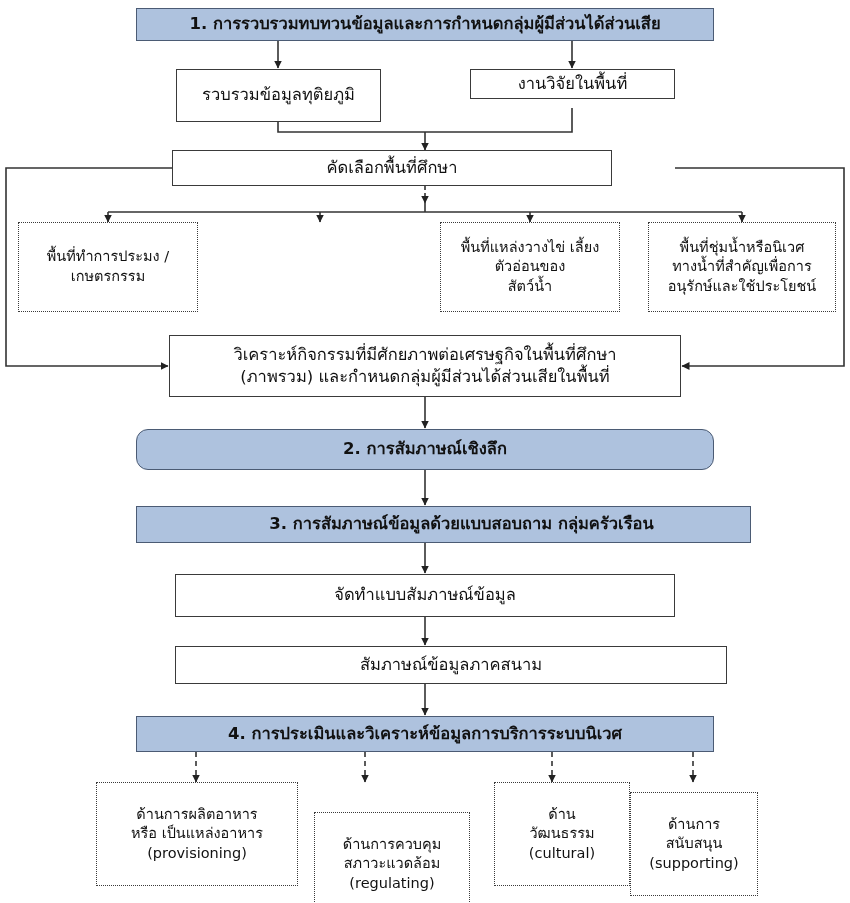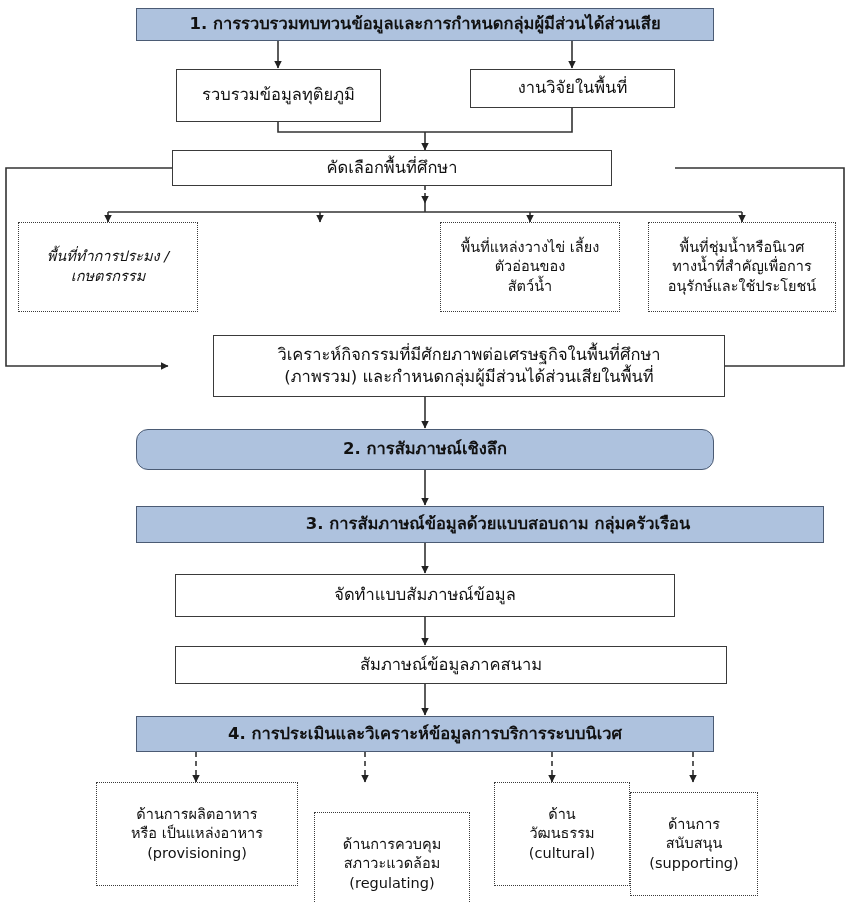--- a/index.html
+++ b/index.html
@@ -111,56 +111,56 @@
   </svg>
 
   <div class="node node-header" style="left:136px; top:8px; width:578px; height:33px;">
     <span class="node-inner">1. การรวบรวมทบทวนข้อมูลและการกำหนดกลุ่มผู้มีส่วนได้ส่วนเสีย</span>
   </div>
 
   <div class="node node-solid" style="left:176px; top:69px; width:205px; height:53px;">
     <span class="node-inner">รวบรวมข้อมูลทุติยภูมิ</span>
   </div>
 
-  <div class="node node-solid" style="left:470px; top:69px; width:205px; height:39px;">
+  <div class="node node-solid" style="left:470px; top:69px; width:205px; height:30px;">
     <span class="node-inner">งานวิจัยในพื้นที่</span>
   </div>
 
   <div class="node node-solid" style="left:172px; top:150px; width:440px; height:36px;">
     <span class="node-inner">คัดเลือกพื้นที่ศึกษา</span>
   </div>
 
-  <div class="node node-dashed" style="left:18px; top:222px; width:180px; height:90px;font-style:italic;">
+  <div class="node node-dashed" style="left:18px; top:222px; width:180px; height:90px;">
     <span class="node-inner">พื้นที่ทำการประมง /
 เกษตรกรรม</span>
   </div>
 
 
   <div class="node node-dashed" style="left:440px; top:222px; width:180px; height:90px;text-align:center;">
     <span class="node-inner">พื้นที่แหล่งวางไข่ เลี้ยง
 ตัวอ่อนของ
 สัตว์น้ำ</span>
   </div>
 
   <div class="node node-dashed" style="left:648px; top:222px; width:188px; height:90px;">
     <span class="node-inner">พื้นที่ชุ่มน้ำหรือนิเวศ
 ทางน้ำที่สำคัญเพื่อการ
 อนุรักษ์และใช้ประโยชน์</span>
   </div>
 
-  <div class="node node-solid" style="left:169px; top:335px; width:512px; height:62px;margin-left:44px;">
+  <div class="node node-solid" style="left:169px; top:335px; width:512px; height:62px;">
     <span class="node-inner">วิเคราะห์กิจกรรมที่มีศักยภาพต่อเศรษฐกิจในพื้นที่ศึกษา
 (ภาพรวม) และกำหนดกลุ่มผู้มีส่วนได้ส่วนเสียในพื้นที่</span>
   </div>
 
   <div class="node node-header" style="left:136px; top:429px; width:578px; height:41px;border-radius:12px;">
     <span class="node-inner">2. การสัมภาษณ์เชิงลึก</span>
   </div>
 
-  <div class="node node-header" style="left:136px; top:506px; width:688px; height:37px;padding-left:36px;">
+  <div class="node node-header" style="left:136px; top:506px; width:615px; height:37px;padding-left:36px;">
     <span class="node-inner">3. การสัมภาษณ์ข้อมูลด้วยแบบสอบถาม กลุ่มครัวเรือน</span>
   </div>
 
   <div class="node node-solid" style="left:175px; top:574px; width:500px; height:43px;">
     <span class="node-inner">จัดทำแบบสัมภาษณ์ข้อมูล</span>
   </div>
 
   <div class="node node-solid" style="left:175px; top:646px; width:552px; height:38px;">
     <span class="node-inner">สัมภาษณ์ข้อมูลภาคสนาม</span>
   </div>

